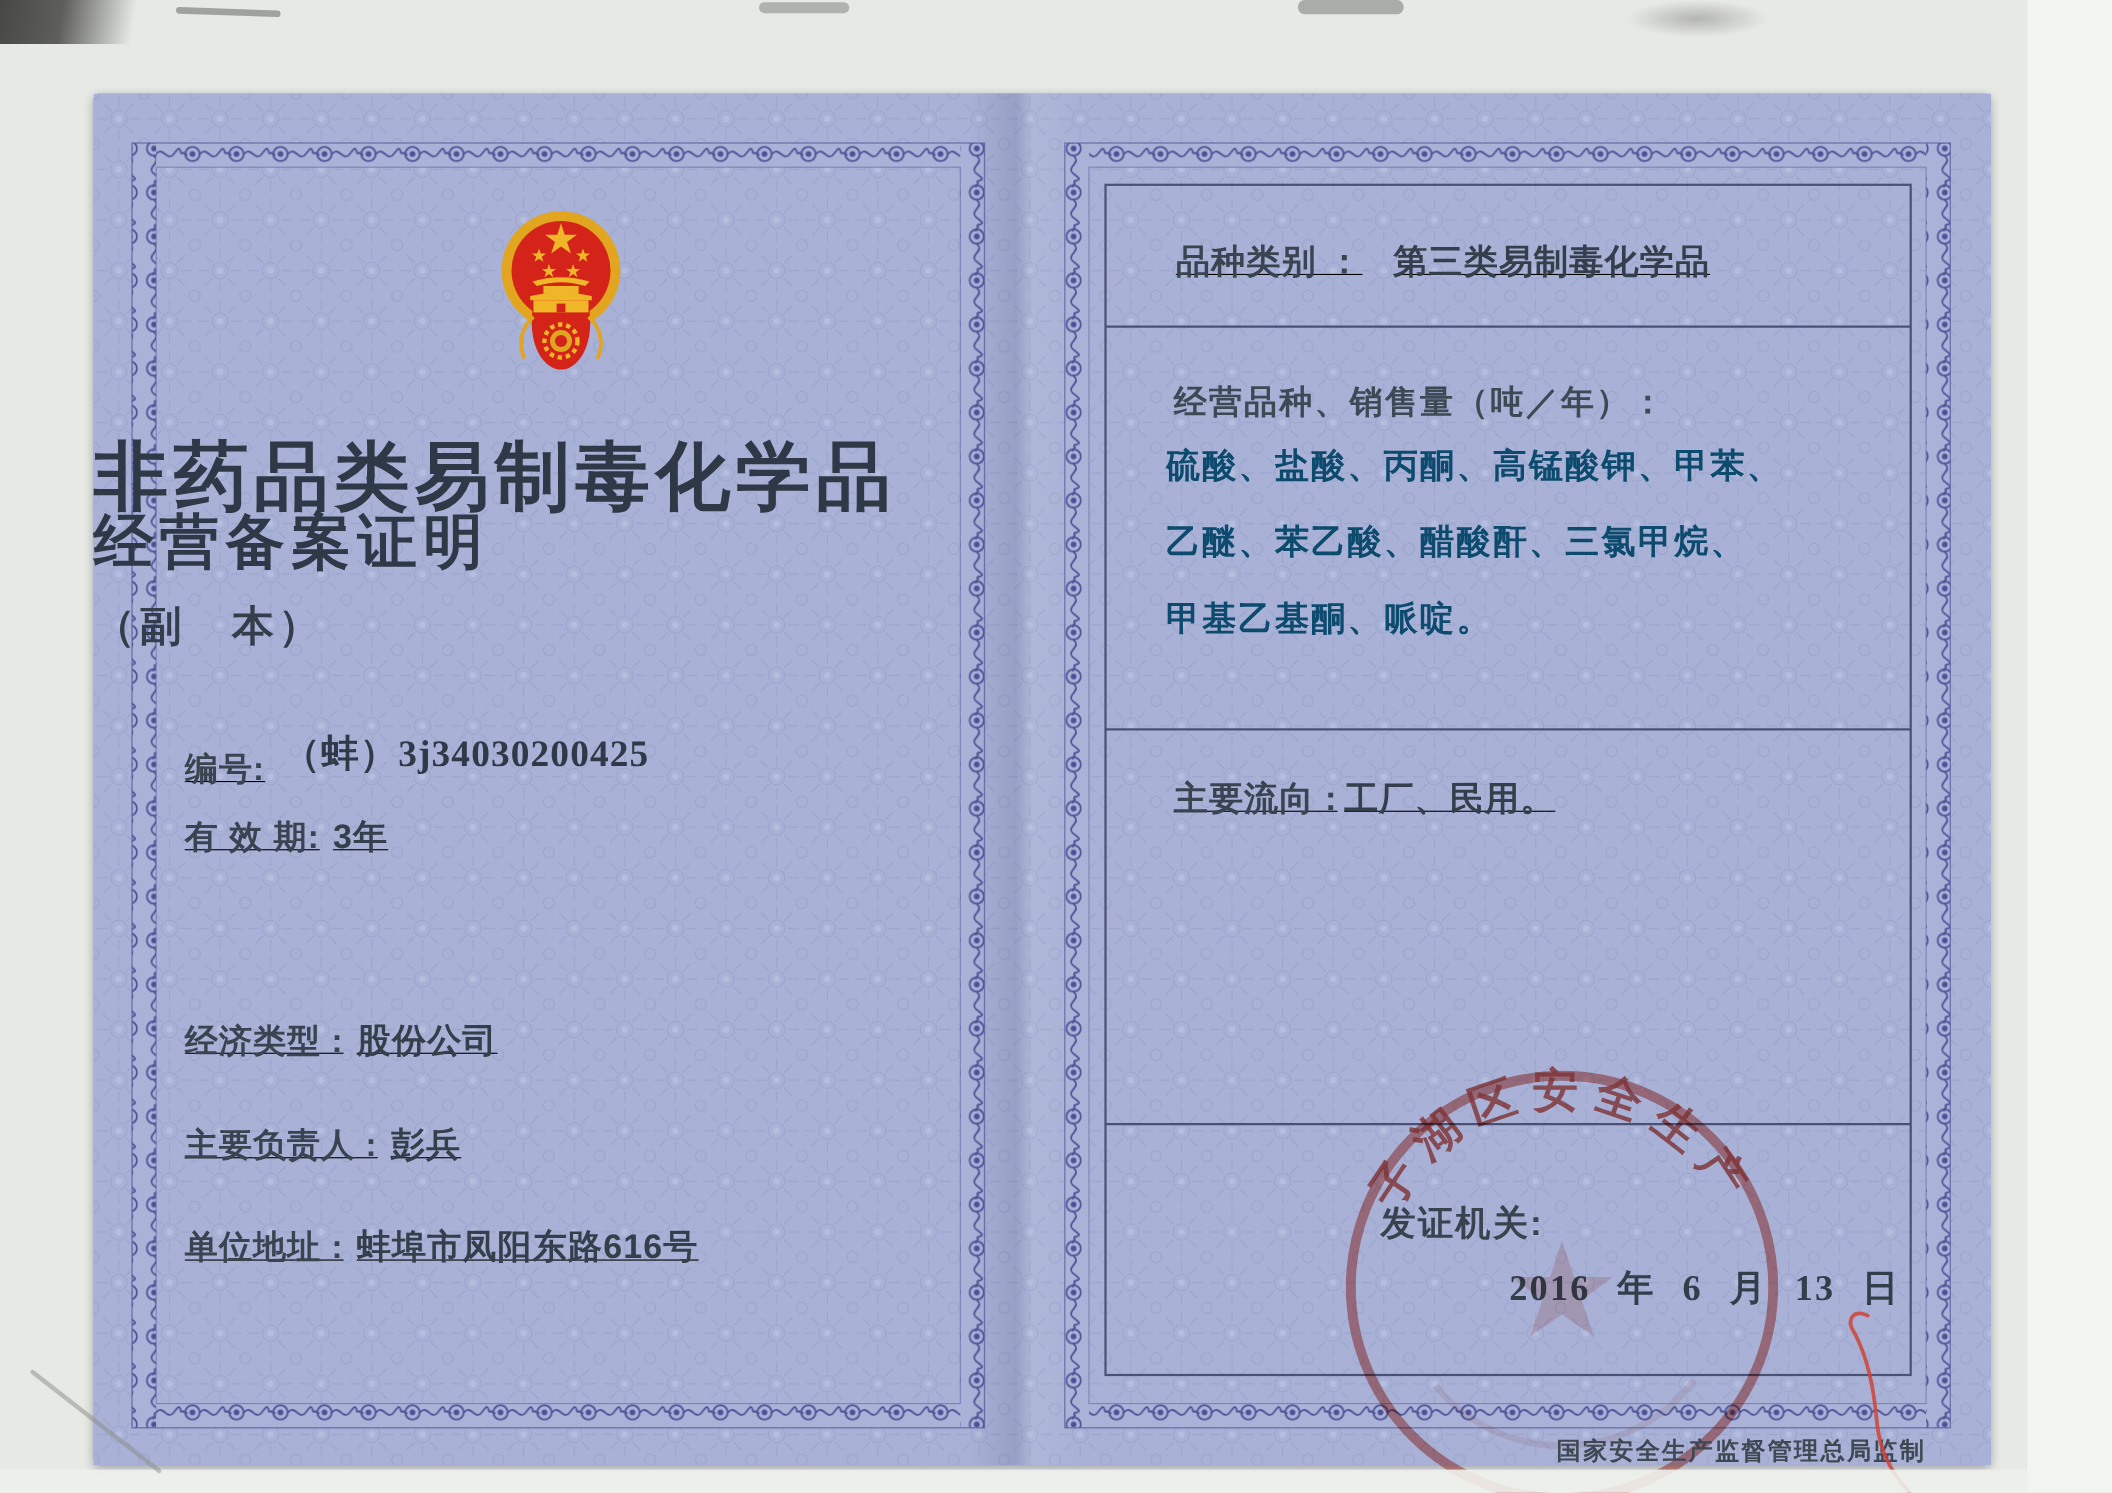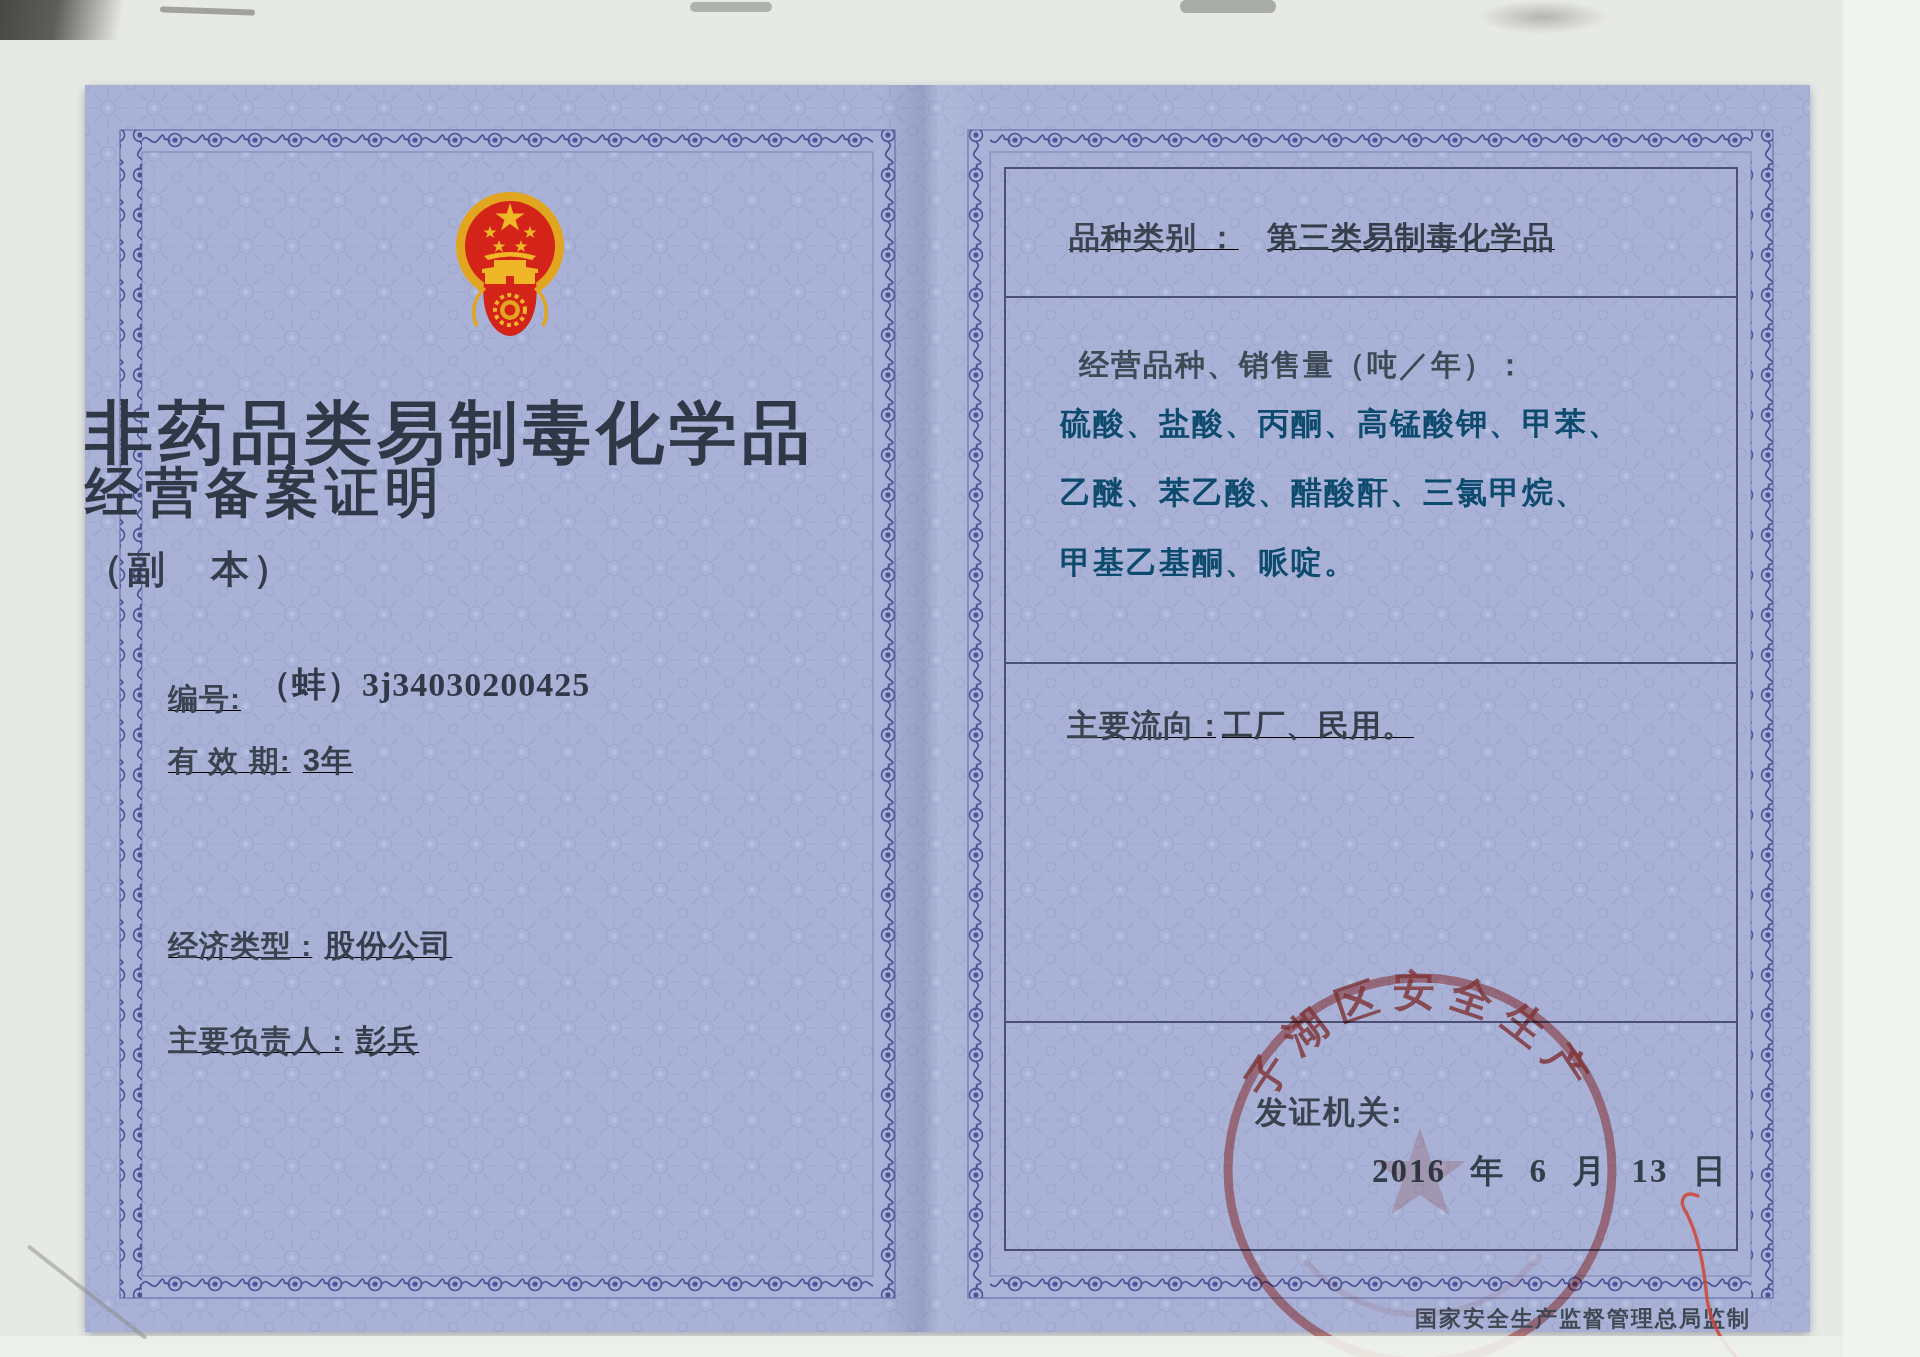--- a/index.html
+++ b/index.html
@@ -163,26 +163,29 @@
     </div>
     <div class="fld" style="left:83px;top:655px;">
       <span class="lab">有 效 期:</span><span class="val">3年</span>
     </div>
     <div class="fld" style="left:83px;top:840px;">
       <span class="lab">经济类型 :</span><span class="val">股份公司</span>
     </div>
     <div class="fld" style="left:83px;top:935px;">
       <span class="lab">主要负责人 :</span><span class="val">彭兵</span>
     </div>
+    <div class="fld" style="left:83px;top:1028px;">
+      <span class="lab">单位地址 :</span><span class="val">蚌埠市凤阳东路616号</span>
+    </div>
 
     <div class="fld" style="left:984px;top:132px;">
       <span class="lab" style="font-size:31px;">品种类别 ：</span><span class="val" style="margin-left:28px;">第三类易制毒化学品</span>
     </div>
 
-    <div class="rline phead" style="left:982px;top:260px;margin-left:12px;">经营品种、销售量（吨／年）：</div>
+    <div class="rline phead" style="left:982px;top:260px;">经营品种、销售量（吨／年）：</div>
     <div class="rline chem" style="left:975px;top:318px;">硫酸、盐酸、丙酮、高锰酸钾、甲苯、</div>
     <div class="rline chem" style="left:975px;top:387px;">乙醚、苯乙酸、醋酸酐、三氯甲烷、</div>
     <div class="rline chem" style="left:975px;top:457px;">甲基乙基酮、哌啶。</div>
 
     <div class="fld" style="left:982px;top:620px;">
       <span class="lab" style="font-size:31px;">主要流向 :</span><span class="val" style="margin-left:6px;">工厂、民用。</span>
     </div>
 
     <div class="rline" style="left:1170px;top:1006px;font-size:32px;letter-spacing:2px;color:#39434f;">发证机关:</div>
     <div class="date-line">2016 年 6 月 13 日</div>

